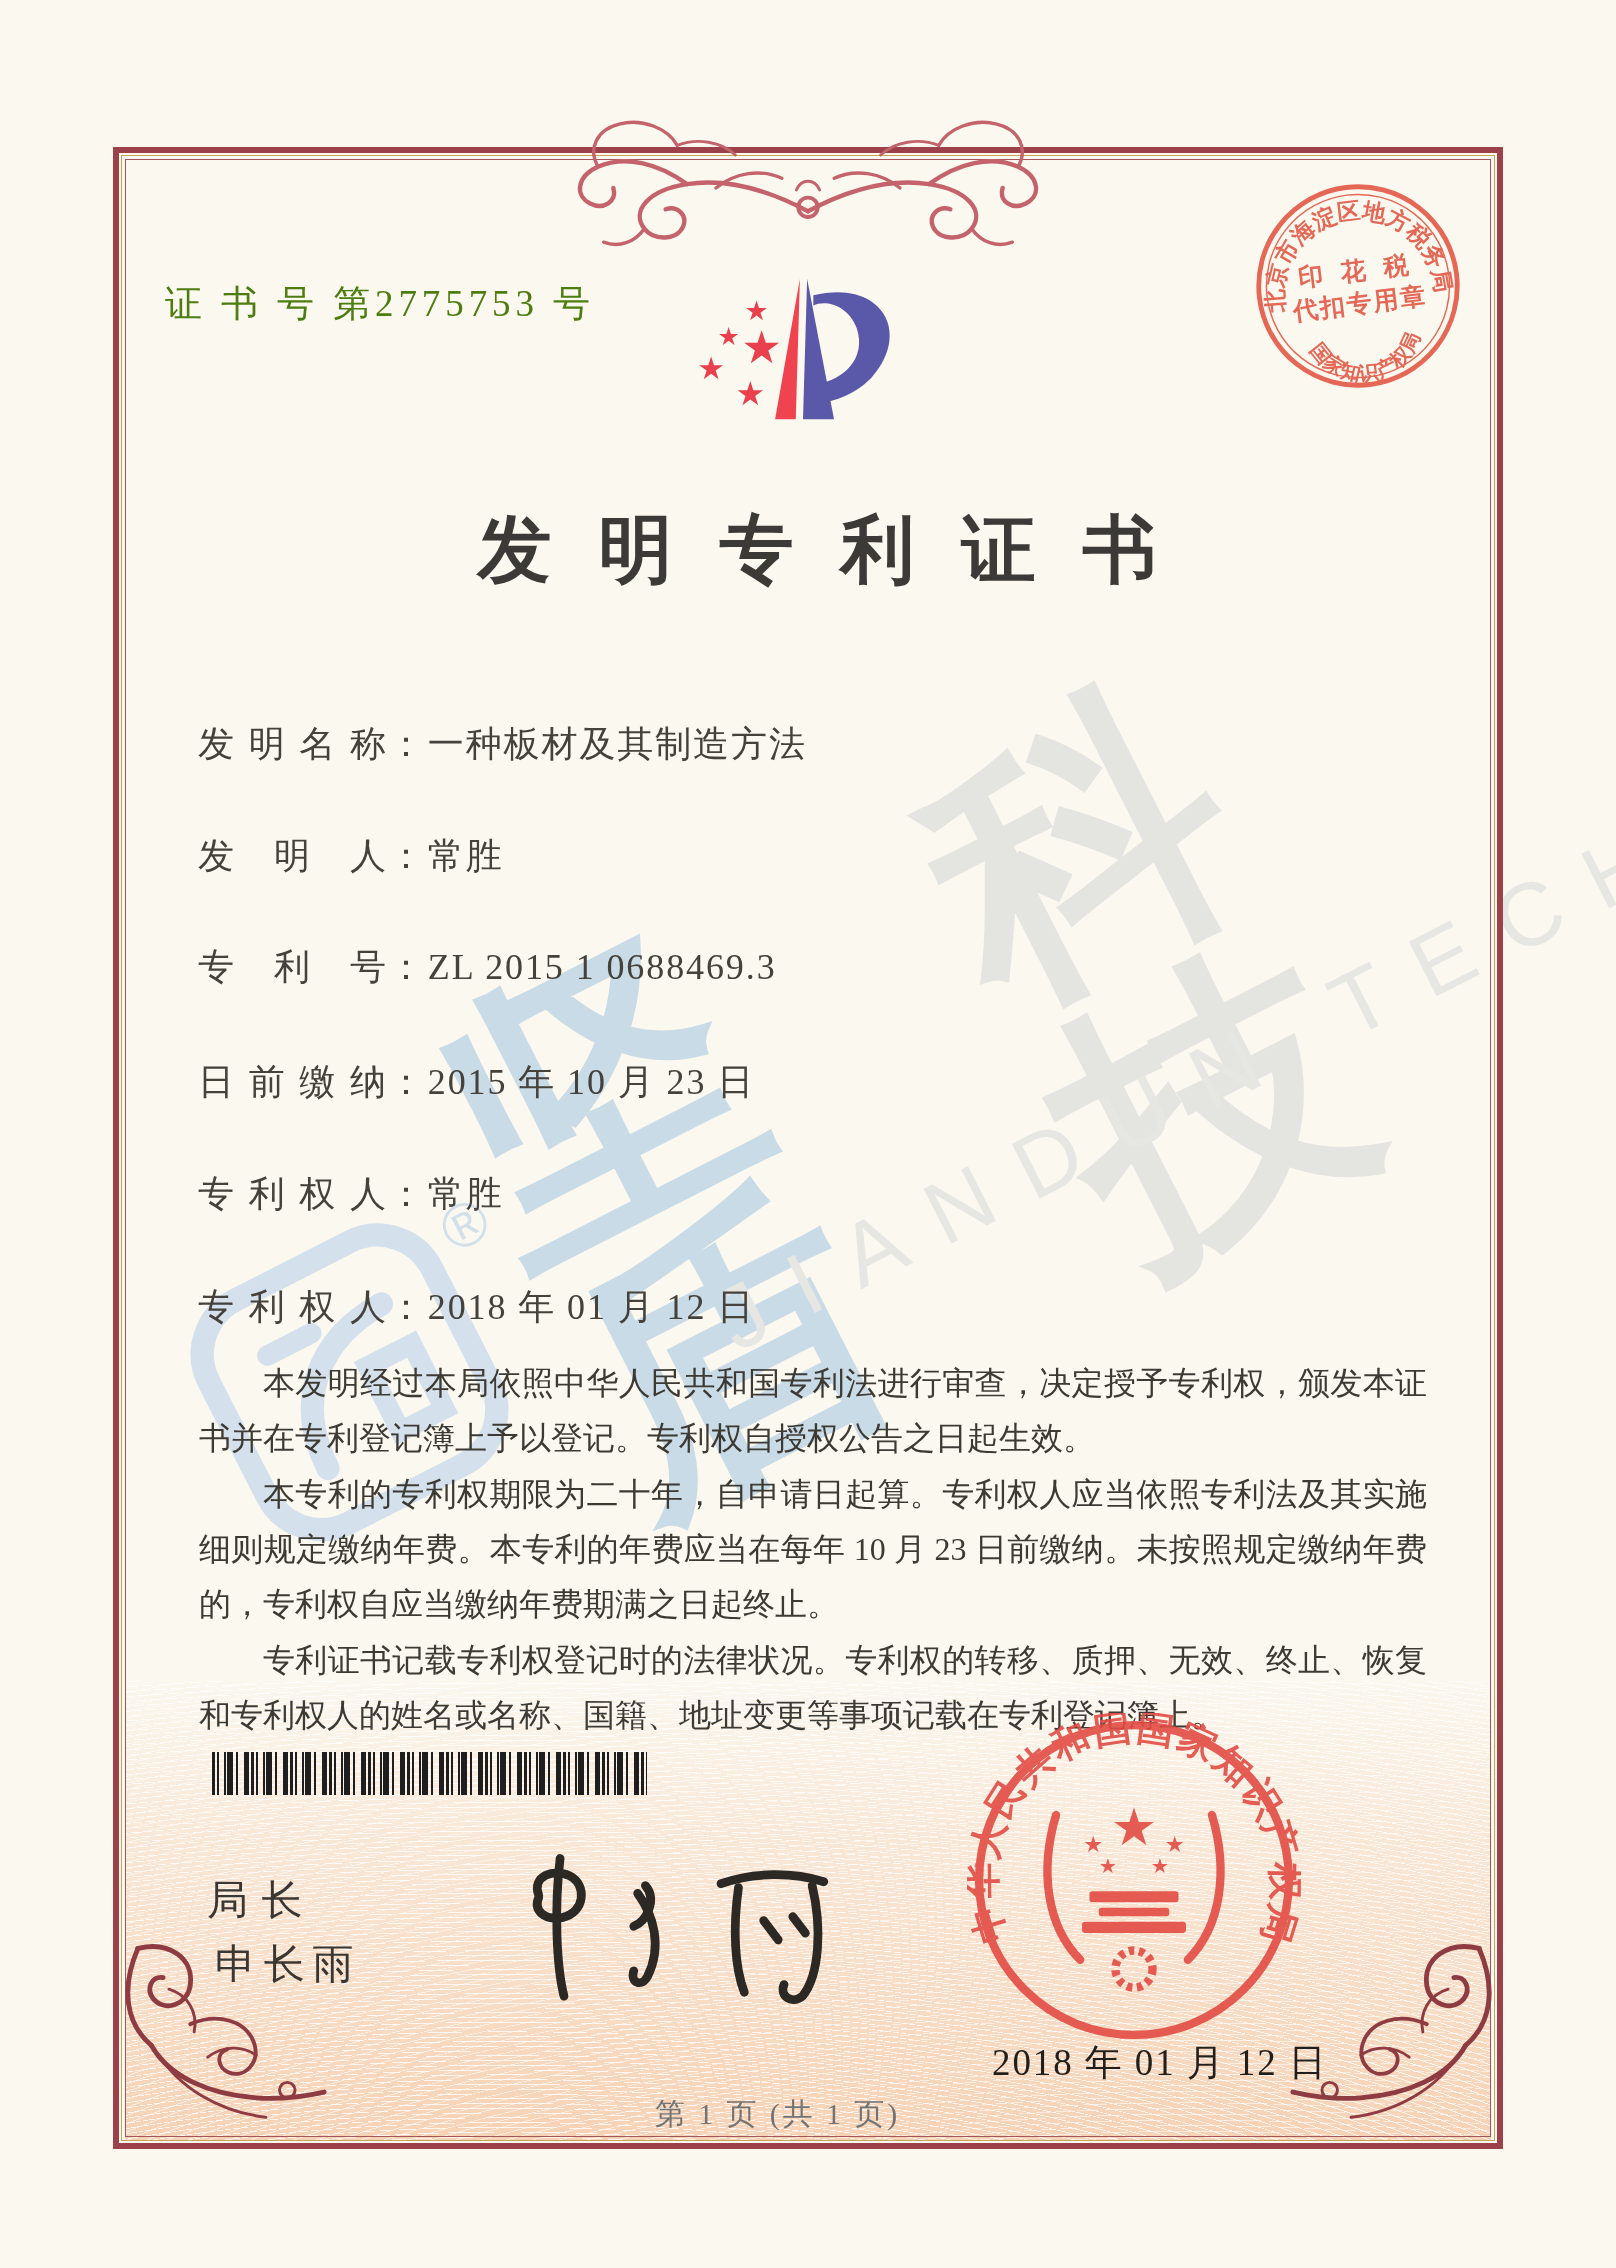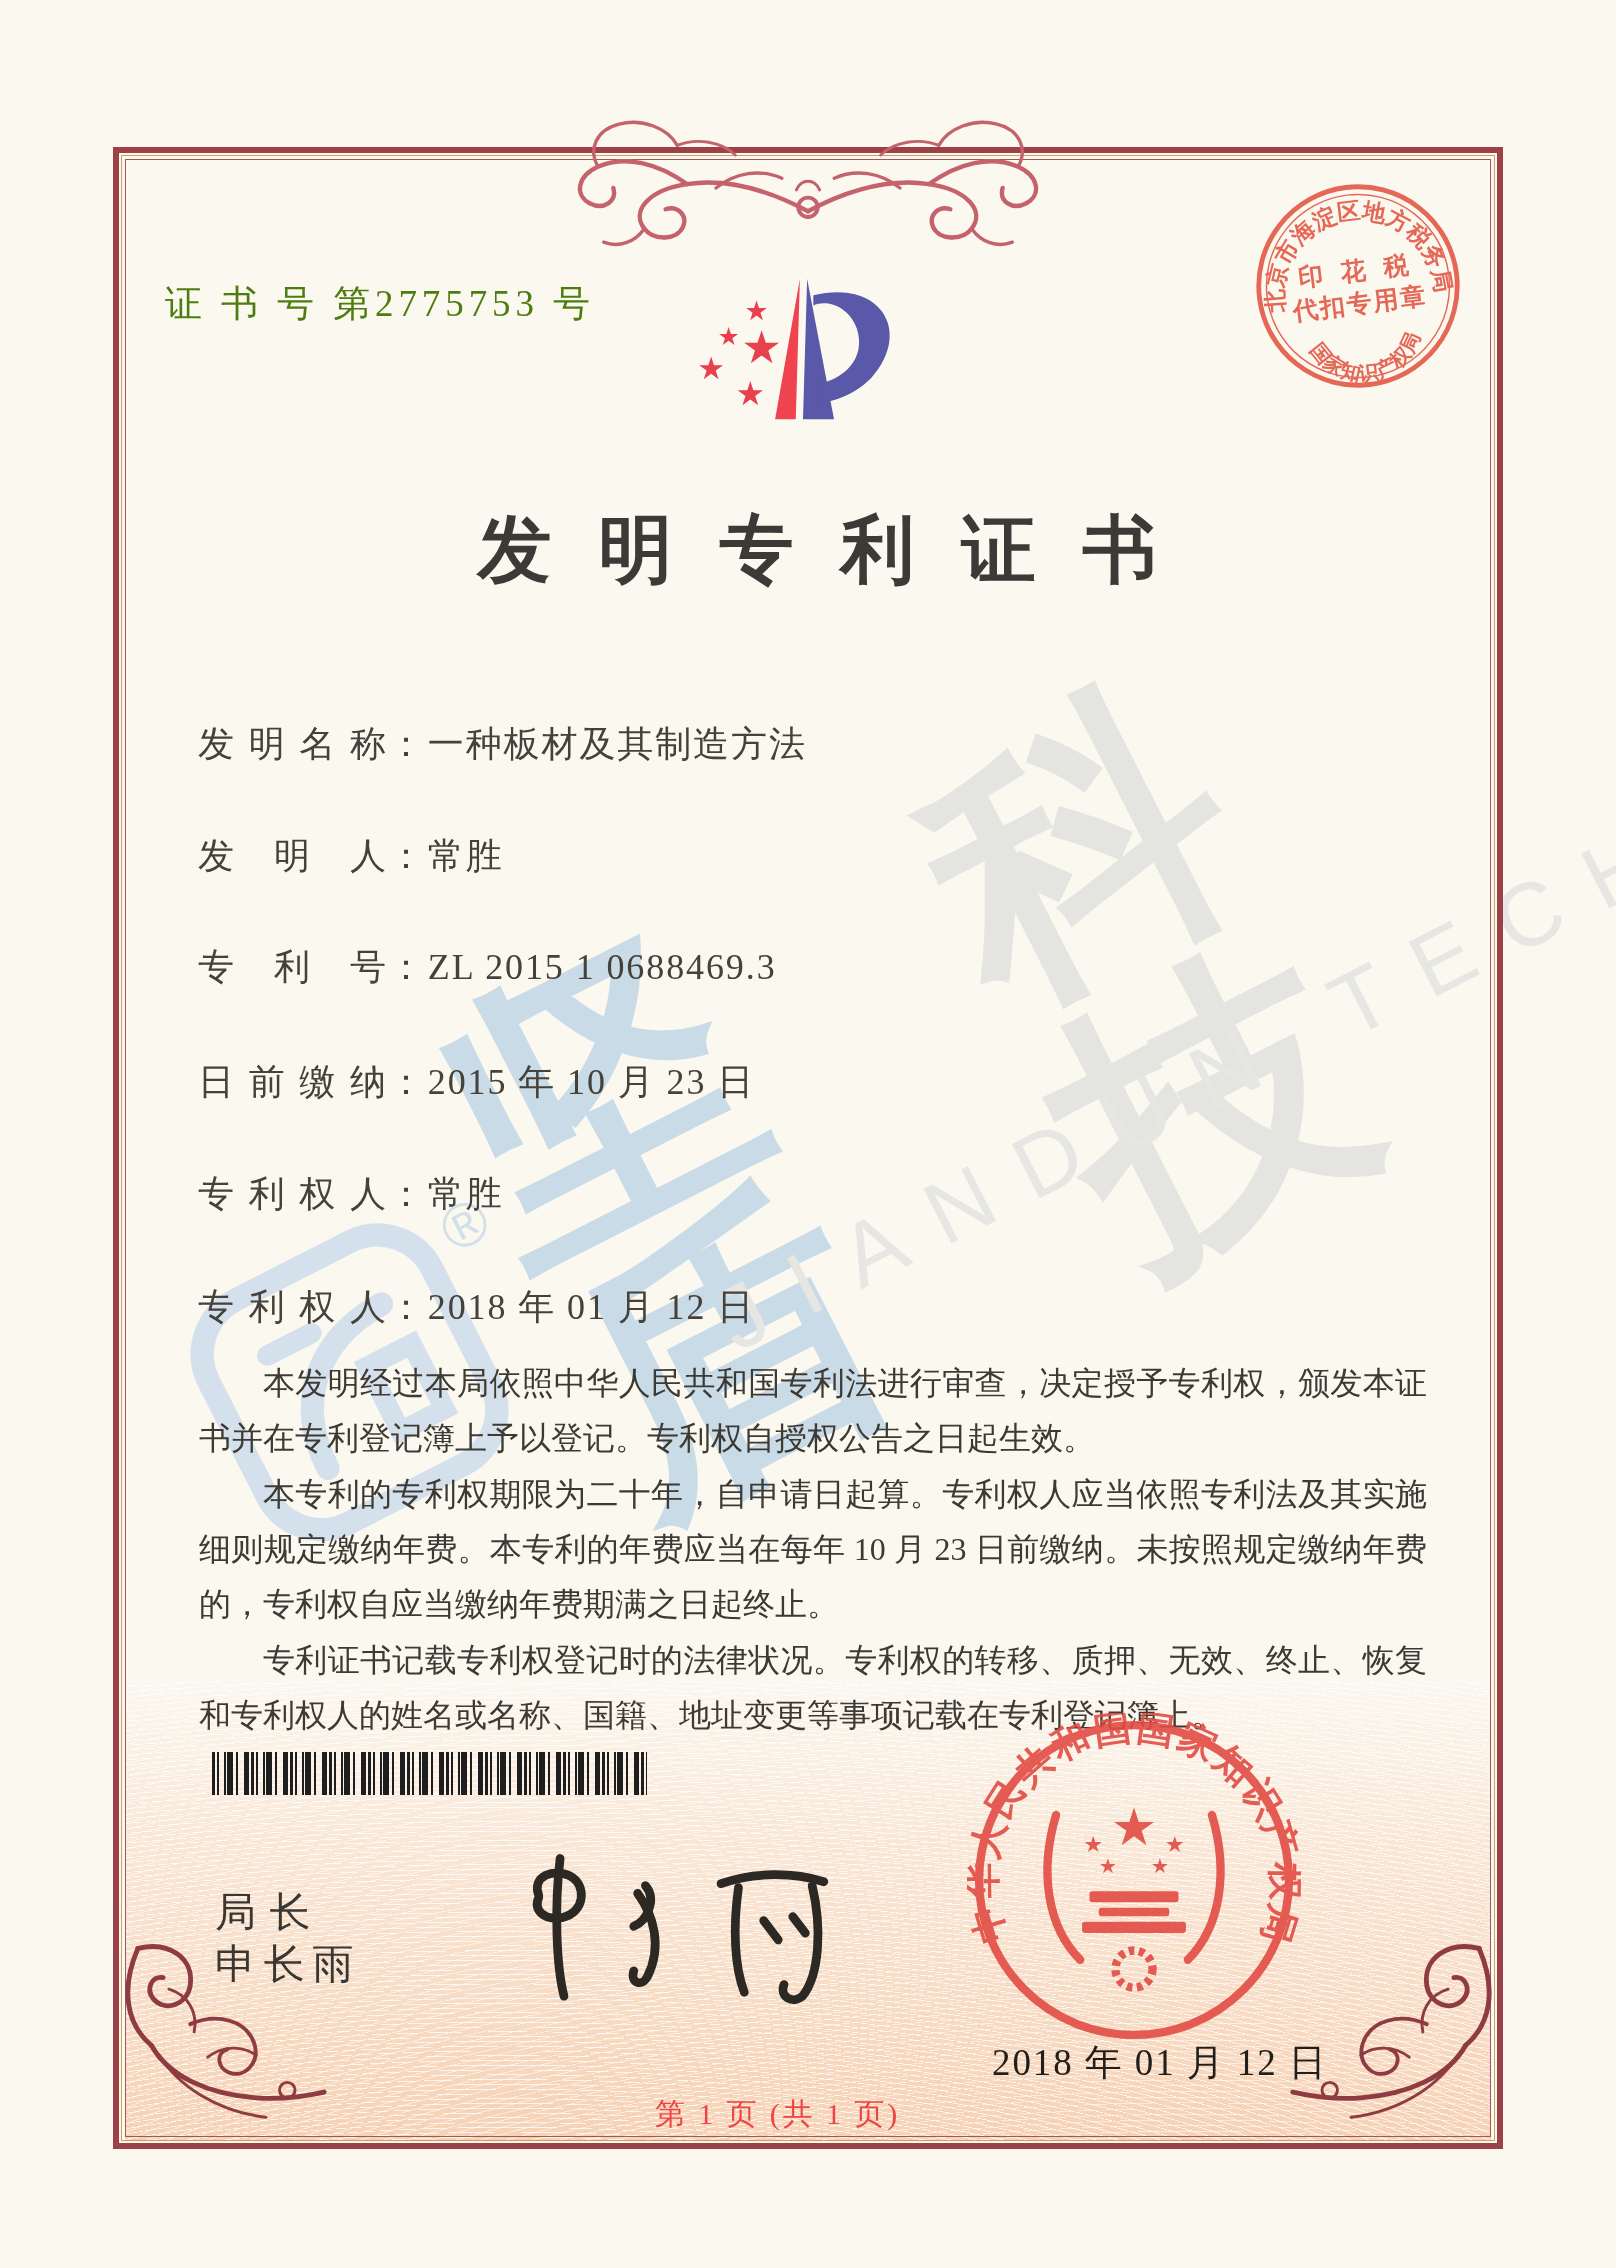--- a/index.html
+++ b/index.html
@@ -62,28 +62,28 @@
   .body-text p{margin:1px;text-indent:2em;}
   
   .barcode{
     position:absolute;left:212px;top:1752px;width:435px;height:43px;z-index:4;
     background:repeating-linear-gradient(90deg,
       #1e1e1e 0 2.9px,transparent 2.9px 4.9px,#1e1e1e 4.9px 6.8px,transparent 6.8px 11.6px,
       #1e1e1e 11.6px 13.6px,transparent 13.6px 15.5px,#1e1e1e 15.5px 21.3px,transparent 21.3px 24px,
       #1e1e1e 24px 26px,transparent 26px 32px,#1e1e1e 32px 37px,transparent 37px 39px);
   }
   
-  .director-title{position:absolute;left:215px;top:1873px;font-family:"Liberation Sans",sans-serif;font-size:41px;color:#3a3732;letter-spacing:13.6px;z-index:4;margin-top:12px;}
+  .director-title{position:absolute;left:207px;top:1873px;font-family:"Liberation Sans",sans-serif;font-size:41px;color:#3a3732;letter-spacing:13.6px;z-index:4;}
   .director-name{position:absolute;left:215px;top:1937px;font-family:"Liberation Sans",sans-serif;font-size:41px;color:#3a3732;letter-spacing:7.8px;z-index:4;}
   .signature{position:absolute;left:500px;top:1822px;width:349px;height:199px;z-index:4;}
   
   .seal{position:absolute;left:967px;top:1713px;width:334px;height:334px;z-index:5;opacity:.9;}
   .seal-date{position:absolute;left:992px;top:2038px;font-size:37px;letter-spacing:1.9px;color:#221f1b;z-index:6;white-space:nowrap;}
   
-  .page-footer{position:absolute;left:113px;top:2094px;width:1329px;text-align:center;font-size:30px;color:#ef4444;letter-spacing:2.9px;z-index:4;}
+  .page-footer{position:absolute;left:113px;top:2094px;width:1329px;text-align:center;font-size:30px;color:#737373;letter-spacing:2.9px;z-index:4;}
   
   .orn-top{position:absolute;left:541px;top:95px;width:534px;height:184px;z-index:3;}
   .orn-corner{position:absolute;width:228px;height:228px;z-index:3;}
   .orn-bl{left:101px;top:1931px;}
   .orn-br{left:1288px;top:1931px;transform:scaleX(-1);}
 </style>
 </head>
 <body>
 
 <div class="page">

